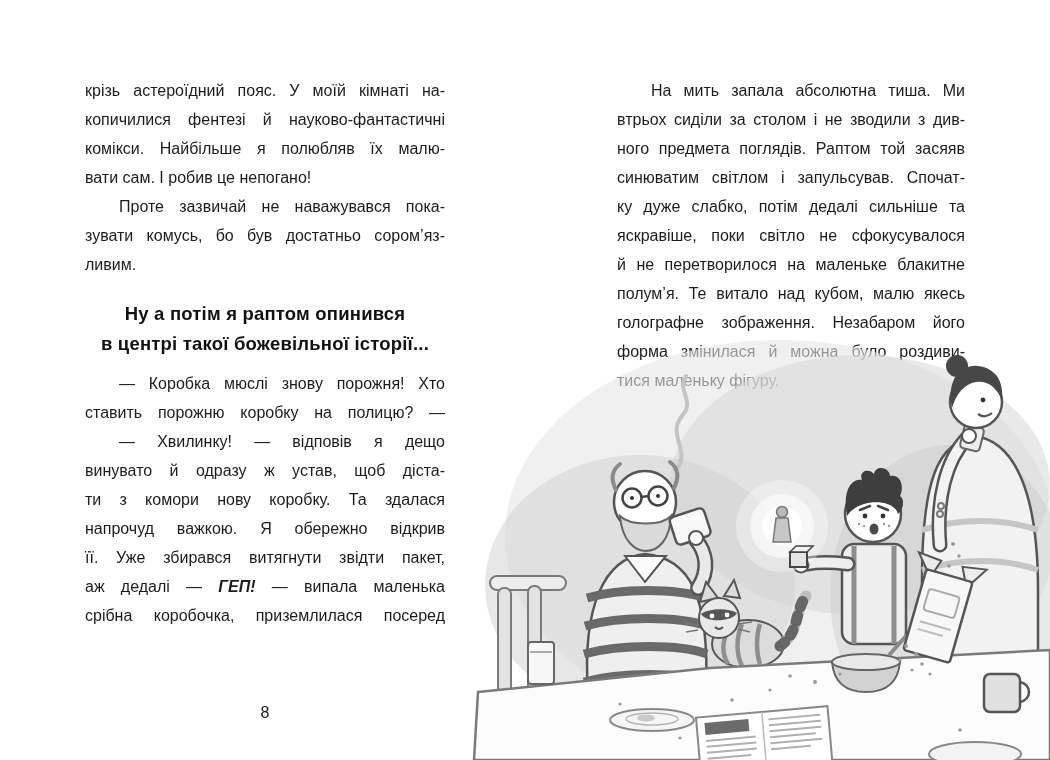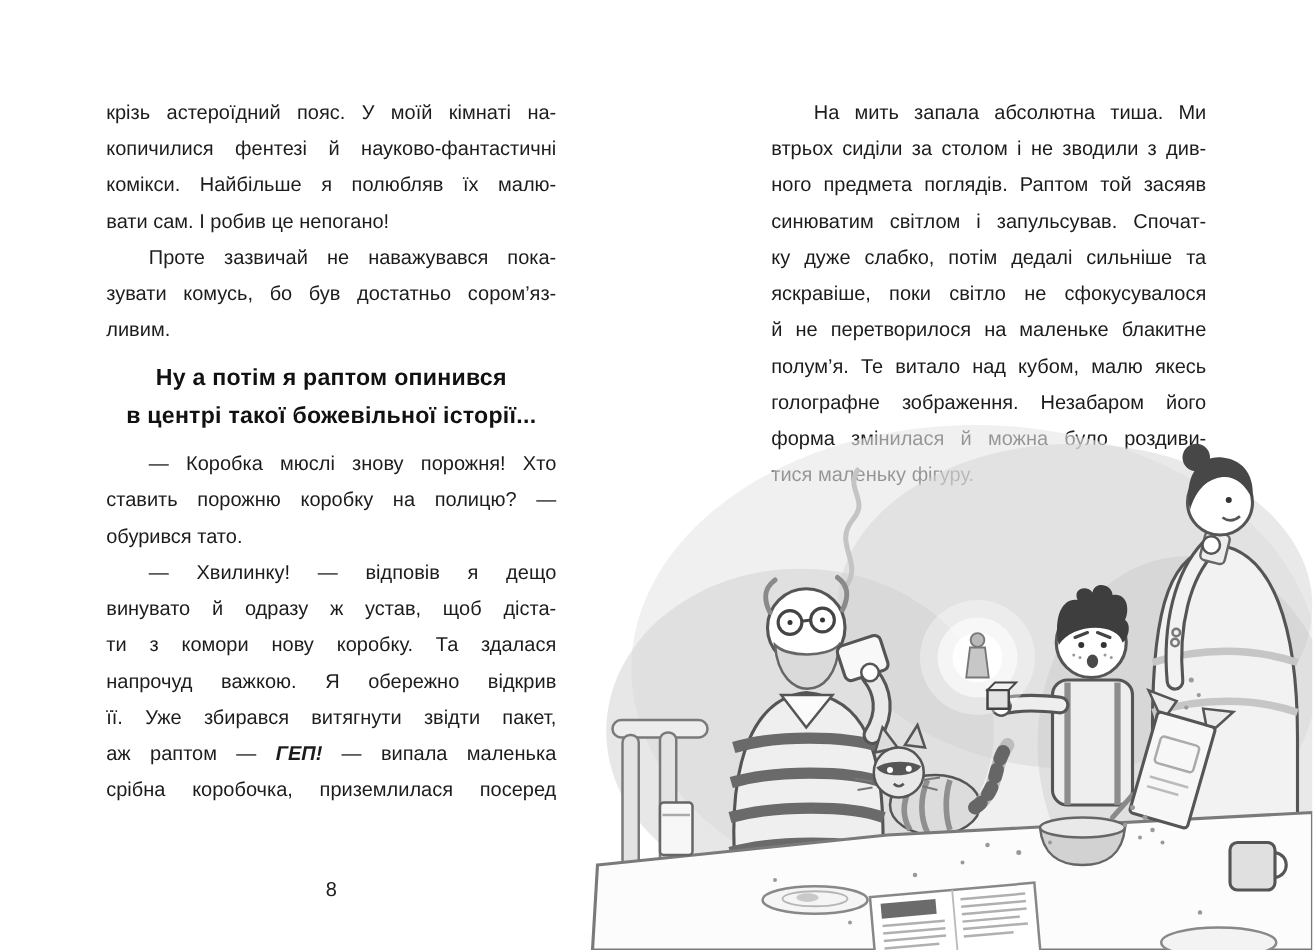--- a/index.html
+++ b/index.html
@@ -19,21 +19,21 @@
   #left-col  { left: 85px;  top: 76px; width: 360px; }
   #right-col { left: 617px; top: 76px; width: 348px; }
   .line {
     text-align: justify;
     text-align-last: justify;
     white-space: nowrap;
   }
   .line.last { text-align-last: left; }
   .line.indent { text-indent: 34px; }
   .heading {
-    margin: 8px 0 10px 0;
+    margin: 20px 0 10px 0;
   }
   .heading-line {
     text-align: center;
     font-weight: bold;
     font-size: 18.5px;
     line-height: 30px;
     letter-spacing: 0.2px;
     color: #111;
   }
   .gep { font-weight: bold; font-style: italic; }
@@ -66,29 +66,28 @@
       <div class="line">зувати комусь, бо був достатньо сором’яз-</div>
       <div class="line last">ливим.</div>
     </div>
     <div class="heading">
       <div class="heading-line">Ну а потім я раптом опинився</div>
       <div class="heading-line">в центрі такої божевільної історії...</div>
     </div>
     <div>
       <div class="line indent">— Коробка мюслі знову порожня! Хто</div>
       <div class="line">ставить порожню коробку на полицю? —</div>
-      <div class="line last">обурився тато.</div>
     </div>
     <div>
       <div class="line indent">— Хвилинку! — відповів я дещо</div>
       <div class="line">винувато й одразу ж устав, щоб діста-</div>
       <div class="line">ти з комори нову коробку. Та здалася</div>
       <div class="line">напрочуд важкою. Я обережно відкрив</div>
       <div class="line">її. Уже збирався витягнути звідти пакет,</div>
-      <div class="line"><span>аж раптом — </span><span class="gep">ГЕП!</span><span> — випала маленька</span></div>
+      <div class="line"><span>аж дедалі — </span><span class="gep">ГЕП!</span><span> — випала маленька</span></div>
       <div class="line">срібна коробочка, приземлилася посеред</div>
     </div>
   </div>
 
   <div class="page-number">8</div>
 
   <div id="right-col" class="text-col">
     <div>
       <div class="line indent">На мить запала абсолютна тиша. Ми</div>
       <div class="line">втрьох сиділи за столом і не зводили з див-</div>

